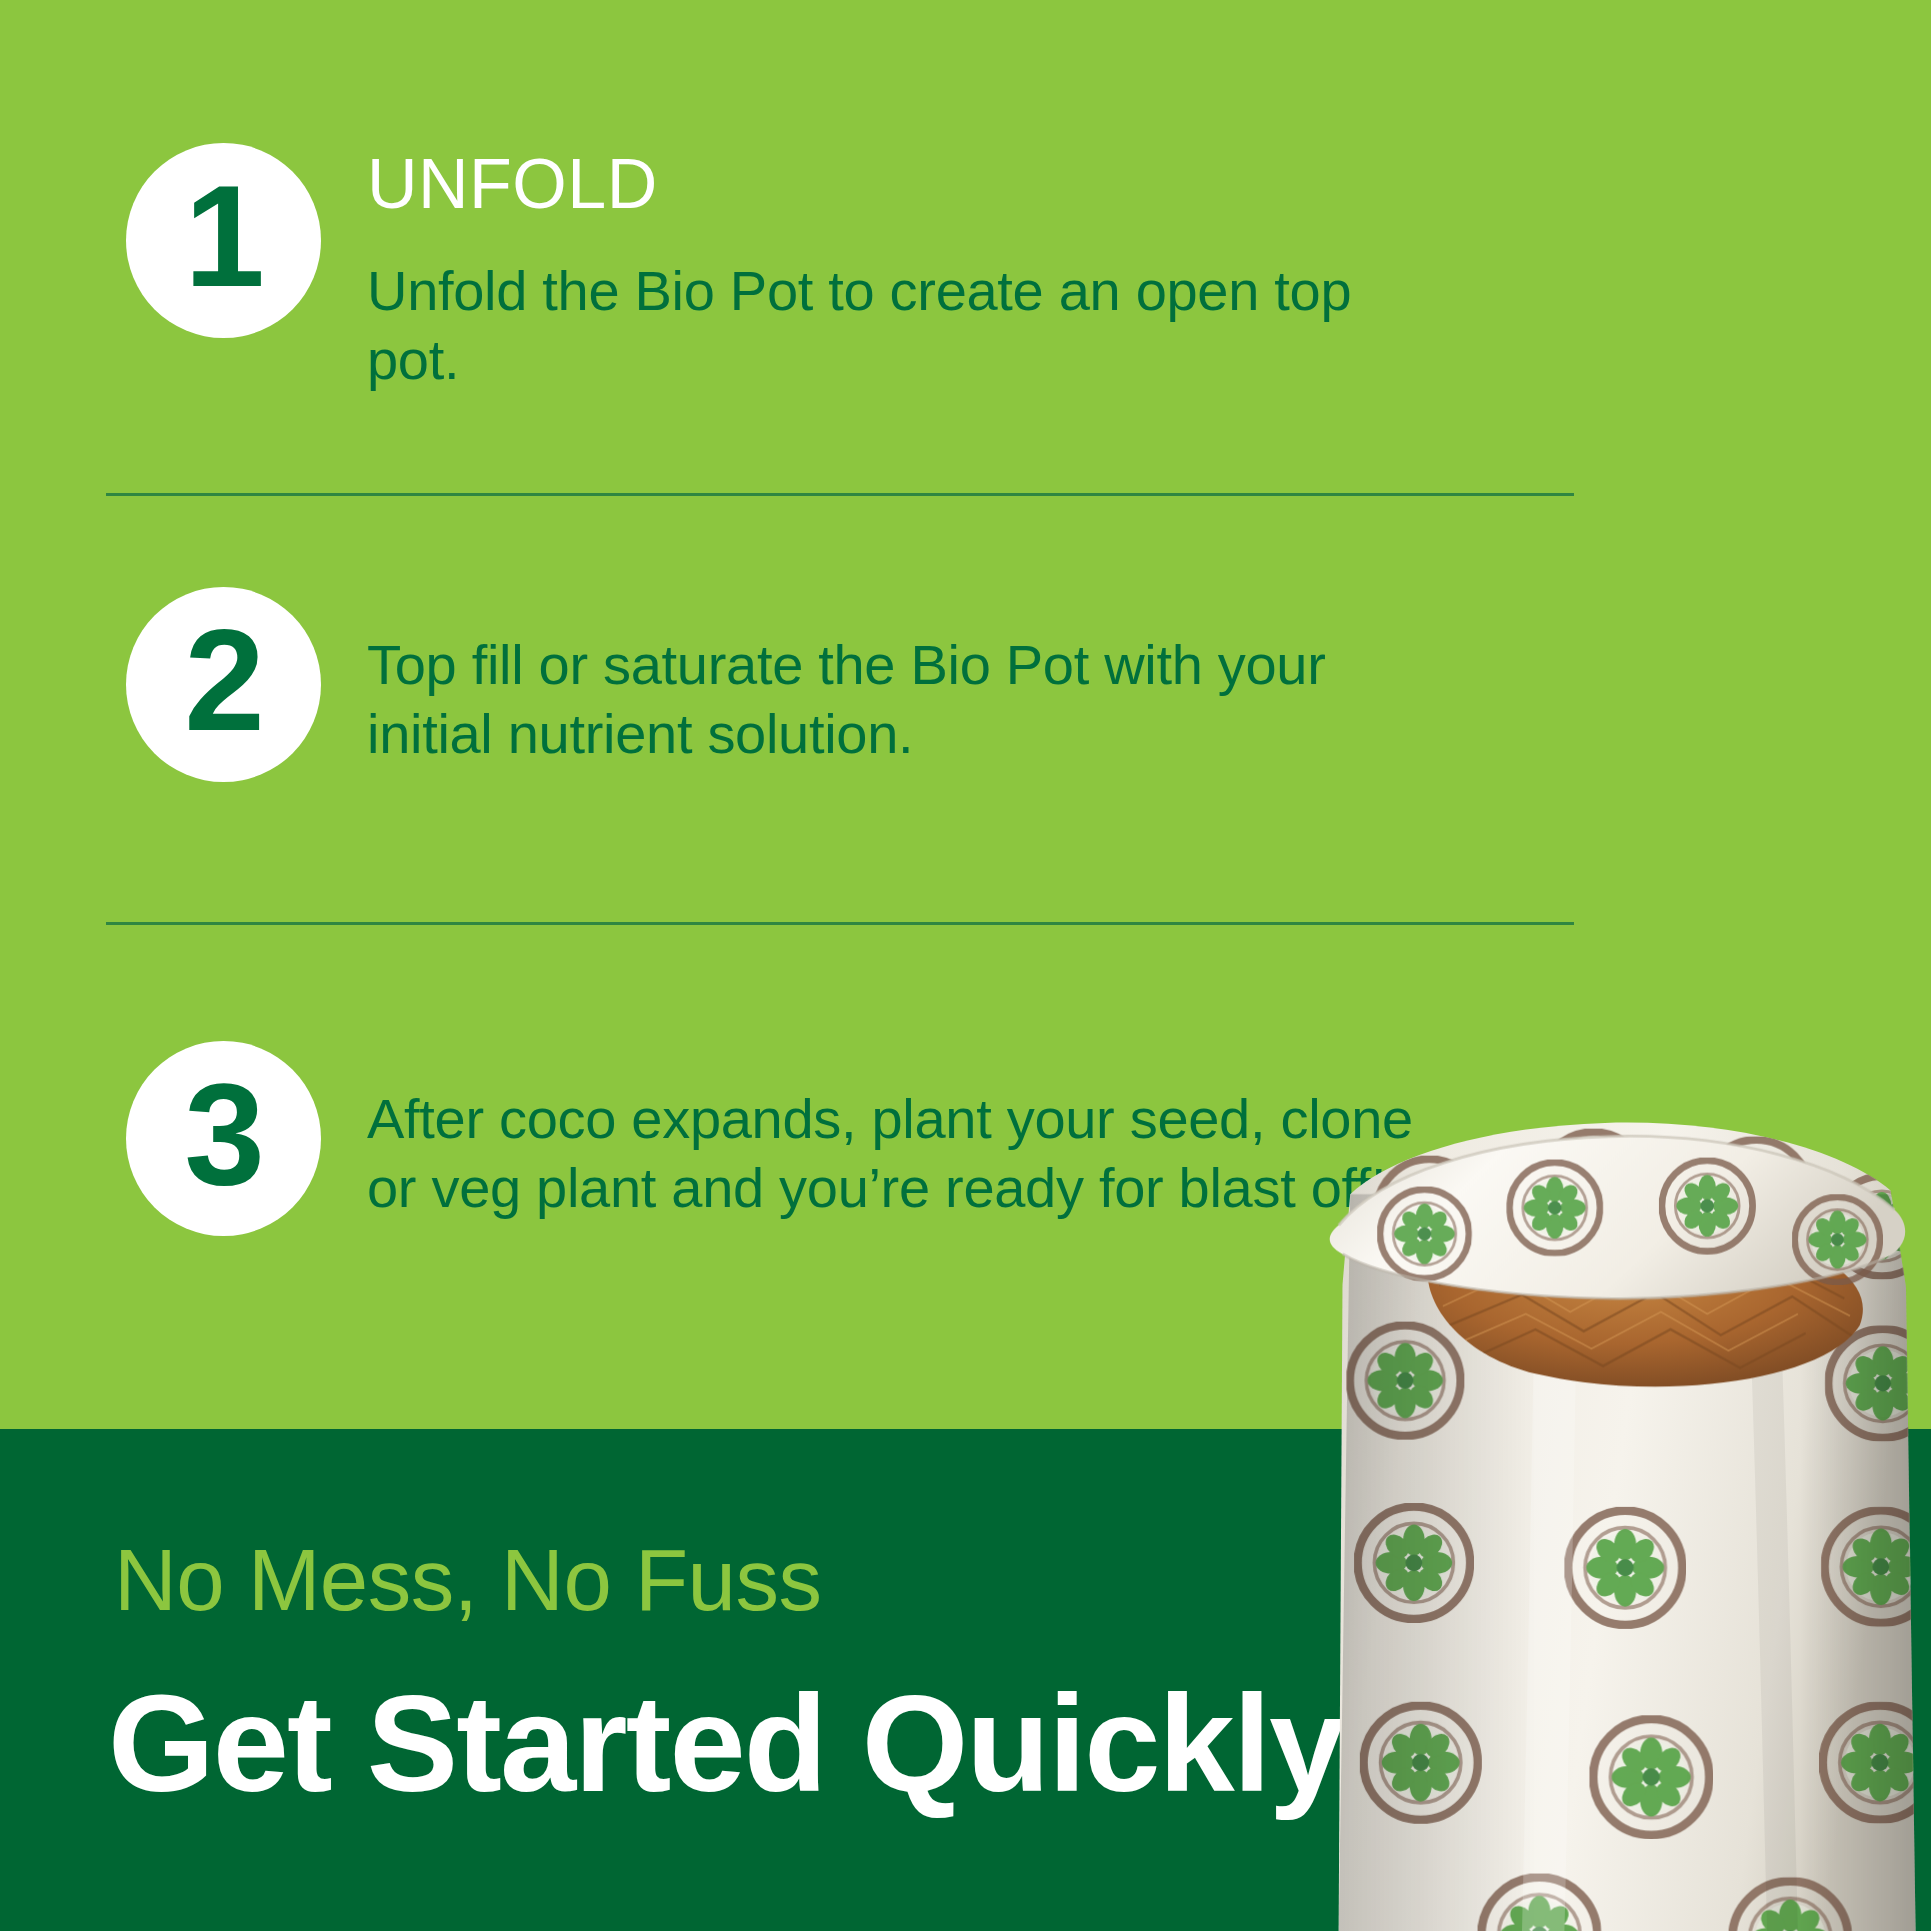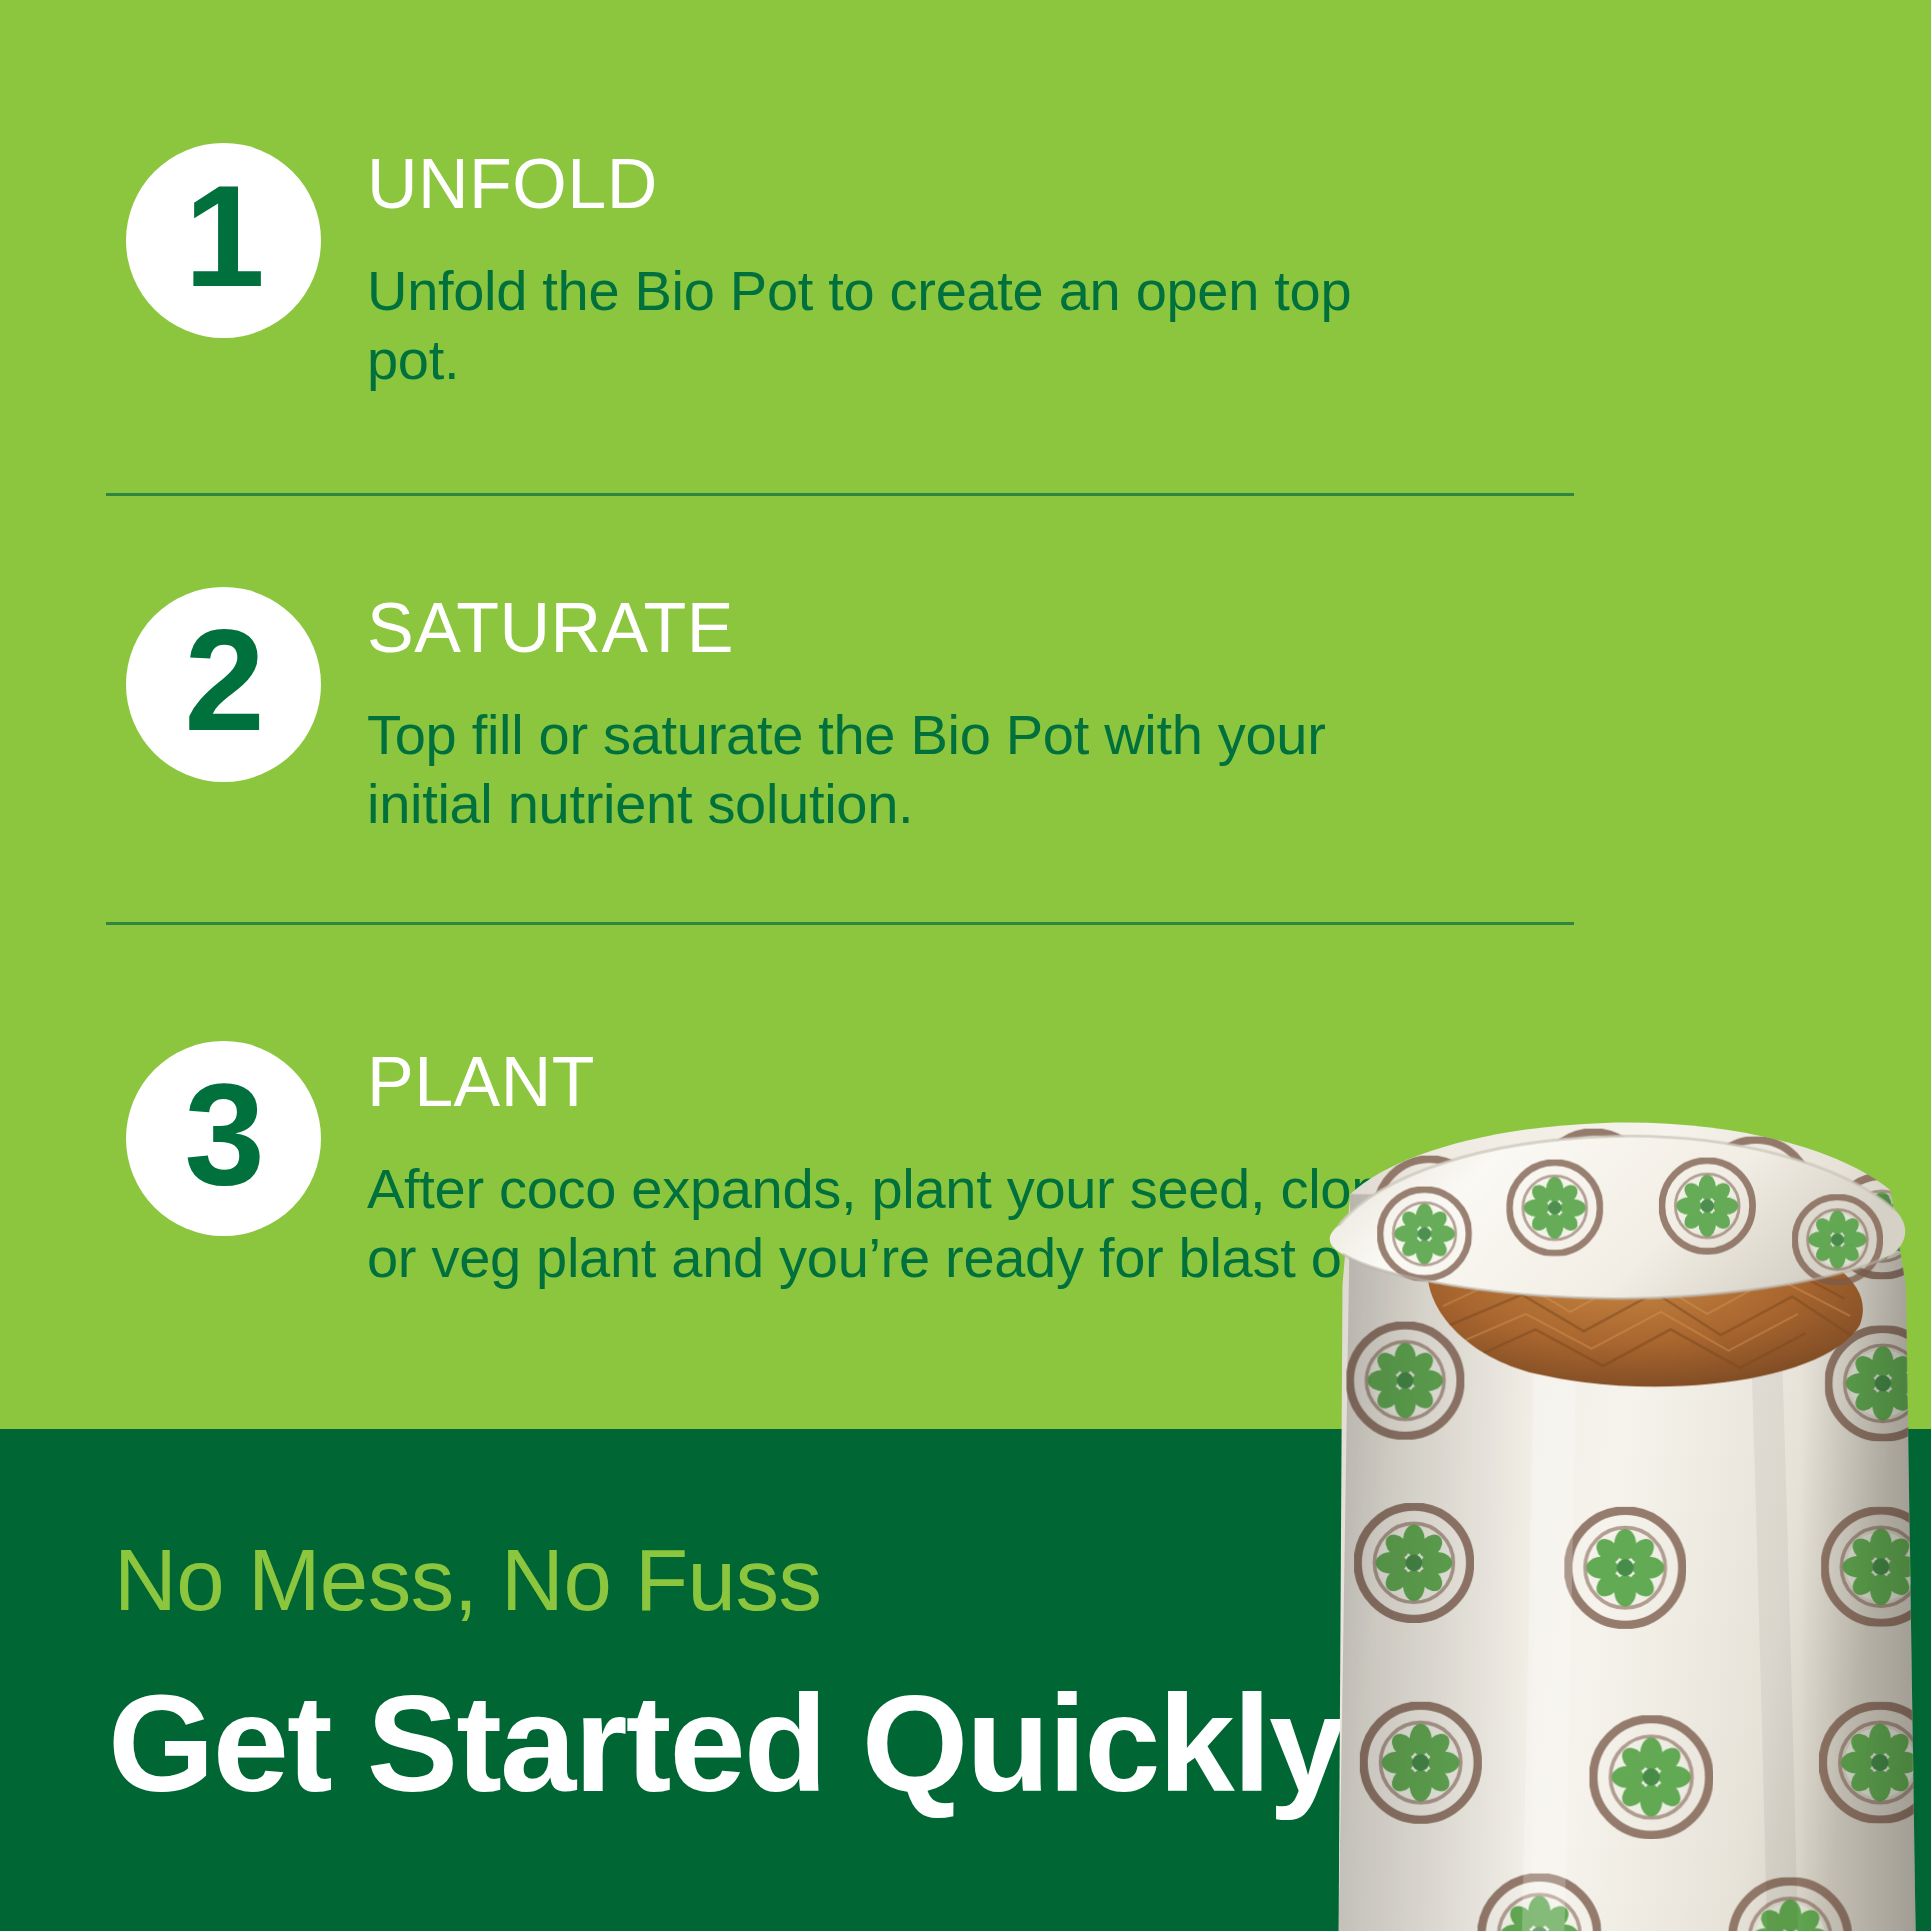--- a/index.html
+++ b/index.html
@@ -125,33 +125,31 @@
       </div>
     </div>
 
     <div class="divider" id="divider-1"></div>
 
     <div class="step" id="step-2">
       <div class="step-badge">
         <span class="step-number">2</span>
       </div>
       <div class="step-text">
-        <div class="step-title">SATURATE</div>
         <div class="step-desc">Top fill or saturate the Bio Pot with your initial nutrient solution.</div>
       </div>
     </div>
 
     <div class="divider" id="divider-2"></div>
 
     <div class="step" id="step-3">
       <div class="step-badge">
         <span class="step-number">3</span>
       </div>
       <div class="step-text">
-        <div class="step-title">PLANT</div>
         <div class="step-desc">After coco expands, plant your seed, clone or veg plant and you’re ready for blast off!</div>
       </div>
     </div>
 
   </div>
 
   <div id="footer-band"></div>
   <div id="footer-headline">Get Started Quickly</div>
   <div id="footer-tagline">No Mess, No Fuss</div>
 

